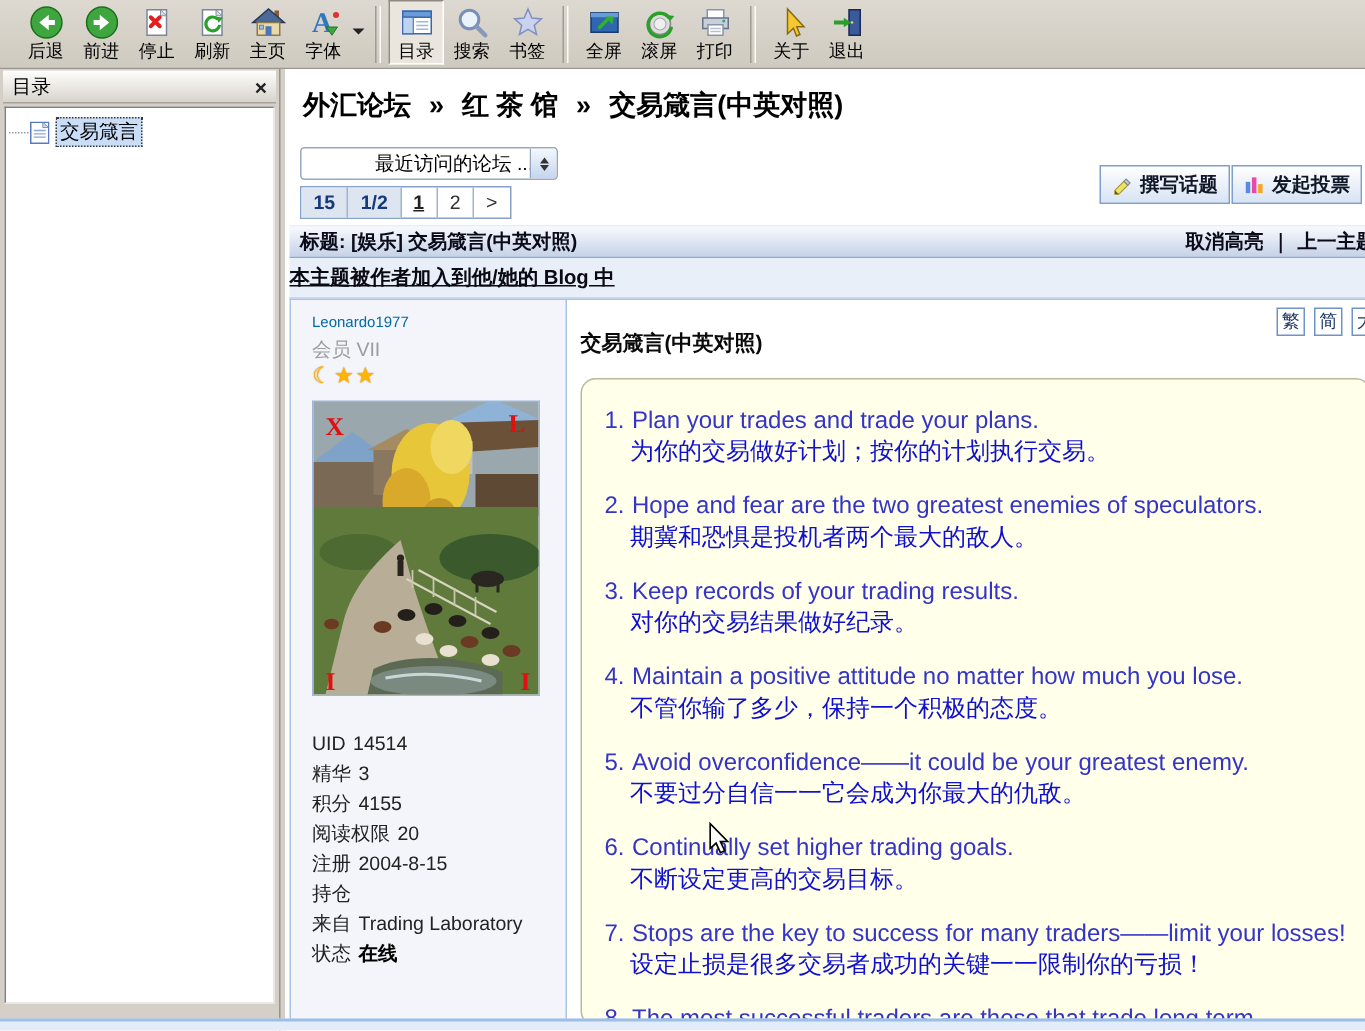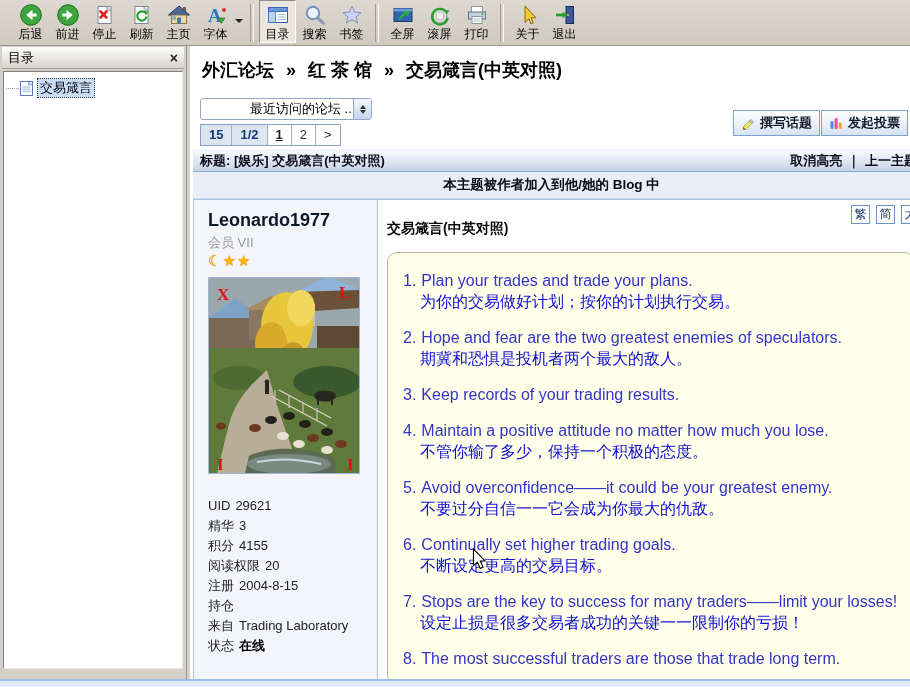--- a/index.html
+++ b/index.html
@@ -55,27 +55,27 @@
   .act-btn{height:24px;display:inline-flex;align-items:center;gap:4px;padding:0 7px;
     background:linear-gradient(#FFFFFF,#D7E3F4);border:1px solid #7FA0CC;font-size:13px;font-weight:bold;color:#101828;}
 
   .title-bar{position:absolute;left:3px;right:-14px;top:104px;height:22px;box-sizing:border-box;
     background:linear-gradient(#F8FAFD,#C6D2E7);border-top:1px solid #E7EEF8;border-bottom:1px solid #90A9CE;
     display:flex;align-items:center;padding:0 7px;font-size:13px;font-weight:bold;color:#0A0A1A;white-space:nowrap;}
   .title-bar .t{flex:1;}
   .title-bar .rsep{margin:0 5px;}
 
   .notice{position:absolute;left:3px;right:0;top:126px;height:26px;background:#E9EFF8;border-bottom:1px solid #CBD8EC;
-    text-align:center;line-height:26px;font-weight:bold;font-size:13.5px;color:#0A0A14;}
+    line-height:26px;font-weight:bold;font-size:13.5px;color:#0A0A14;text-decoration:underline;}
 
   
   .post{position:absolute;left:3px;right:0;top:153px;bottom:6px;border:1px solid #ABC3E3;border-right:none;display:flex;}
   .author-cell{width:184px;box-sizing:border-box;background:#F3F5FB;border-right:1px solid #ABC3E3;
     padding:10px 0 0 14px;position:relative;}
-  .username{font-size:18px;font-weight:bold;color:#0f172a;}
+  .username{font-size:10px;font-weight:normal;color:#0369a1;}
   .rank{font-size:13px;color:#9C9C9C;margin-top:3px;}
   .medals{margin-top:1px;font-size:15px;line-height:16px;}
   .medal{color:#FFB400;text-shadow:0 0 1px #C87800;margin-right:1px;}
   .avatar{width:150px;height:195px;margin-top:8px;position:relative;border:1px solid #9FB6D9;}
   .stats{margin-top:22px;font-size:13px;line-height:20px;color:#222;}
   .stat-row span + span{margin-left:5px;}
   .stat-row .b{font-weight:bold;color:#000;}
 
   .content-cell{flex:1;position:relative;background:#fff;}
   .lang-row{position:absolute;top:5px;right:-10px;display:flex;}
@@ -347,21 +347,21 @@
           <path d="M48 184 q30 -6 64 2" stroke="#C8D8D8" stroke-width="2" fill="none"></path>
           <text x="8" y="22" font-size="17" font-weight="bold" fill="#E01010" font-family="Liberation Serif, serif">X</text>
           <text x="130" y="20" font-size="17" font-weight="bold" fill="#E01010" font-family="Liberation Serif, serif">L</text>
           <text x="8" y="192" font-size="17" font-weight="bold" fill="#E01010" font-family="Liberation Serif, serif">I</text>
           <text x="138" y="192" font-size="17" font-weight="bold" fill="#E01010" font-family="Liberation Serif, serif">I</text>
         </svg>
       </div>
       <div class="stats">
 
           <div class="stat-row">
-            <span>UID</span><span>29621</span>
+            <span>UID</span><span>14514</span>
           </div>
 
           <div class="stat-row">
             <span>精华</span><span>3</span>
           </div>
 
           <div class="stat-row">
             <span>积分</span><span>4155</span>
           </div>
 
@@ -402,20 +402,21 @@
             <div class="zh">为你的交易做好计划；按你的计划执行交易。</div>
           </div>
 
           <div class="maxim">
             <div class="en"><span class="num">2.</span><span>Hope and fear are the two greatest enemies of speculators.</span></div>
             <div class="zh">期冀和恐惧是投机者两个最大的敌人。</div>
           </div>
 
           <div class="maxim">
             <div class="en"><span class="num">3.</span><span>Keep records of your trading results.</span></div>
+            <div class="zh">对你的交易结果做好纪录。</div>
           </div>
 
           <div class="maxim">
             <div class="en"><span class="num">4.</span><span>Maintain a positive attitude no matter how much you lose.</span></div>
             <div class="zh">不管你输了多少，保持一个积极的态度。</div>
           </div>
 
           <div class="maxim">
             <div class="en"><span class="num">5.</span><span>Avoid overconfidence——it could be your greatest enemy.</span></div>
             <div class="zh">不要过分自信一一它会成为你最大的仇敌。</div>

